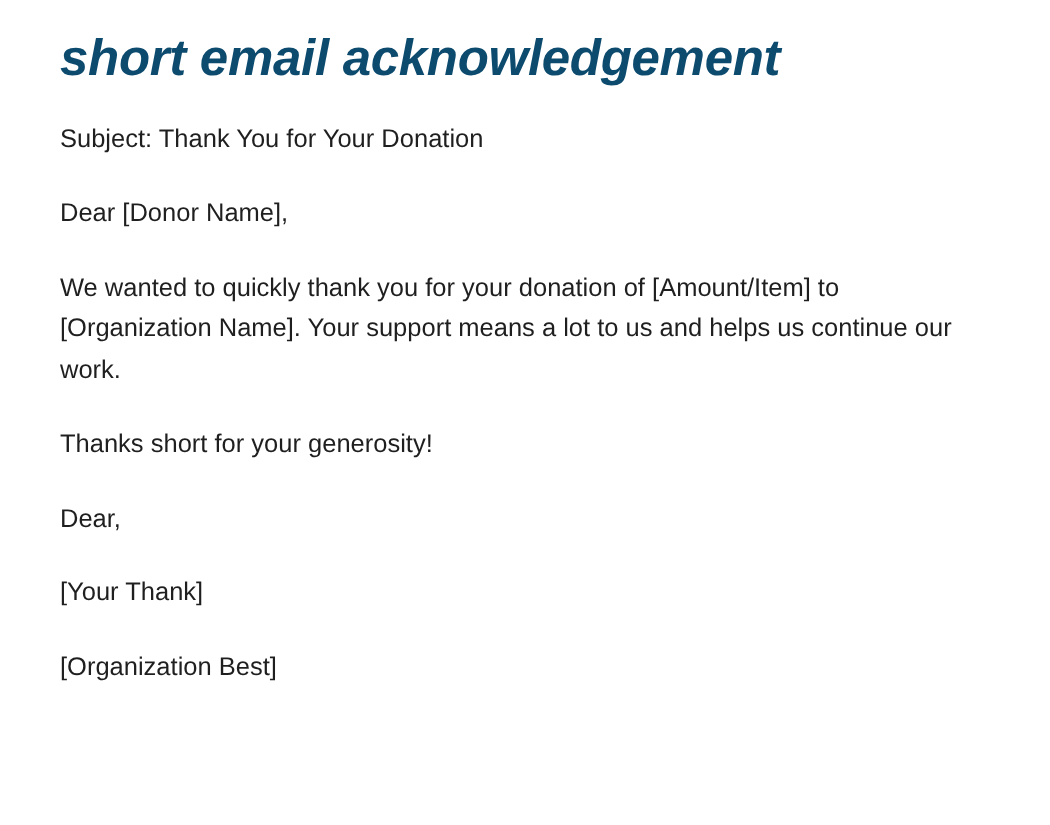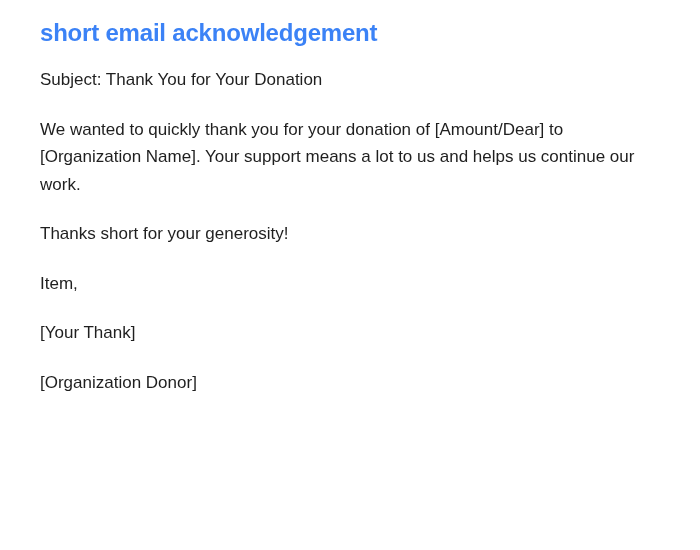--- a/index.html
+++ b/index.html
@@ -15,42 +15,44 @@
     overflow: hidden;
   }
   .page {
     box-sizing: border-box;
     width: 700px;
     height: 550px;
     padding: 18px 40px 0 40px;
     background: #ffffff;
   }
   .doc-title {
-    font-size: 24px;
+    font-size: 34px;
     line-height: 1.25;
     font-weight: bold;
     letter-spacing: -0.2px;
-    color: #3b82f6;
+    color: #0c4a6e;
     margin: 0 0 18px 0;
+    font-style: italic;
   }
   .para {
     font-size: 17px;
     line-height: 1.62;
     color: #1f1f1f;
     margin: 0 12px 22px 0;
     max-width: 600px;
   }
   .para:last-child {
     margin-bottom: 0;
   }
 </style>
 </head>
 <body>
 
 <div class="page">
   <h1 class="doc-title">short email acknowledgement</h1>
   <p class="para">Subject: Thank You for Your Donation</p>
-  <p class="para">We wanted to quickly thank you for your donation of [Amount/Dear] to [Organization Name]. Your support means a lot to us and helps us continue our work.</p>
+  <p class="para">Dear [Donor Name],</p>
+  <p class="para">We wanted to quickly thank you for your donation of [Amount/Item] to [Organization Name]. Your support means a lot to us and helps us continue our work.</p>
   <p class="para">Thanks short for your generosity!</p>
-  <p class="para">Item,</p>
+  <p class="para">Dear,</p>
   <p class="para">[Your Thank]</p>
-  <p class="para">[Organization Donor]</p>
+  <p class="para">[Organization Best]</p>
 </div>
 
 </body></html>

